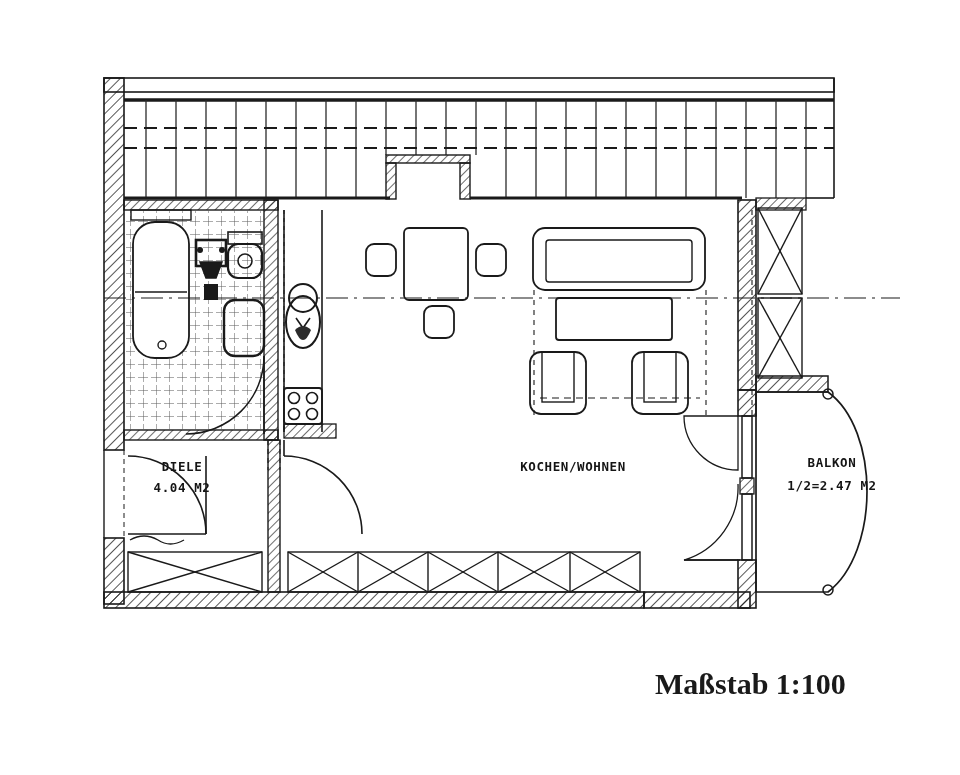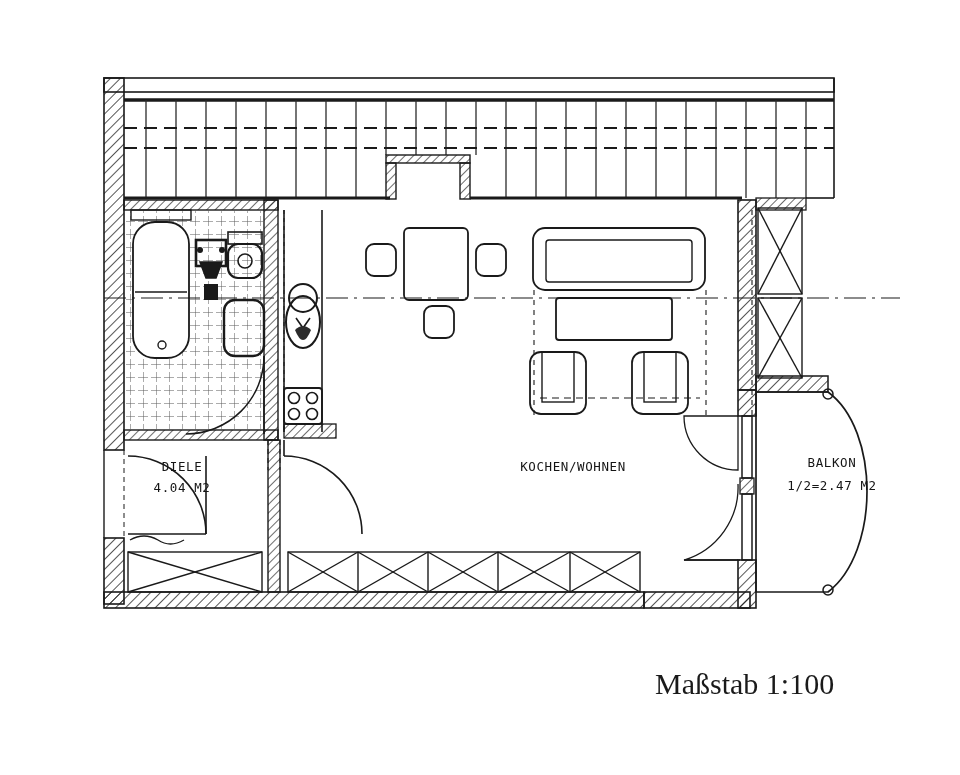--- a/index.html
+++ b/index.html
@@ -12,20 +12,21 @@
     height: 775px;
     position: relative;
     font-family: "Liberation Sans", sans-serif;
     overflow: hidden;
   }
   #plan-root {
     position: absolute;
     left: 0; top: 0;
     width: 960px;
     height: 775px;
+    font-weight: bold;
   }
   svg.plan {
     display: block;
     width: 960px;
     height: 775px;
   }
   .room-label {
     font-family: "DejaVu Sans Mono", monospace;
     font-size: 12.5px;
     letter-spacing: 0.6px;

